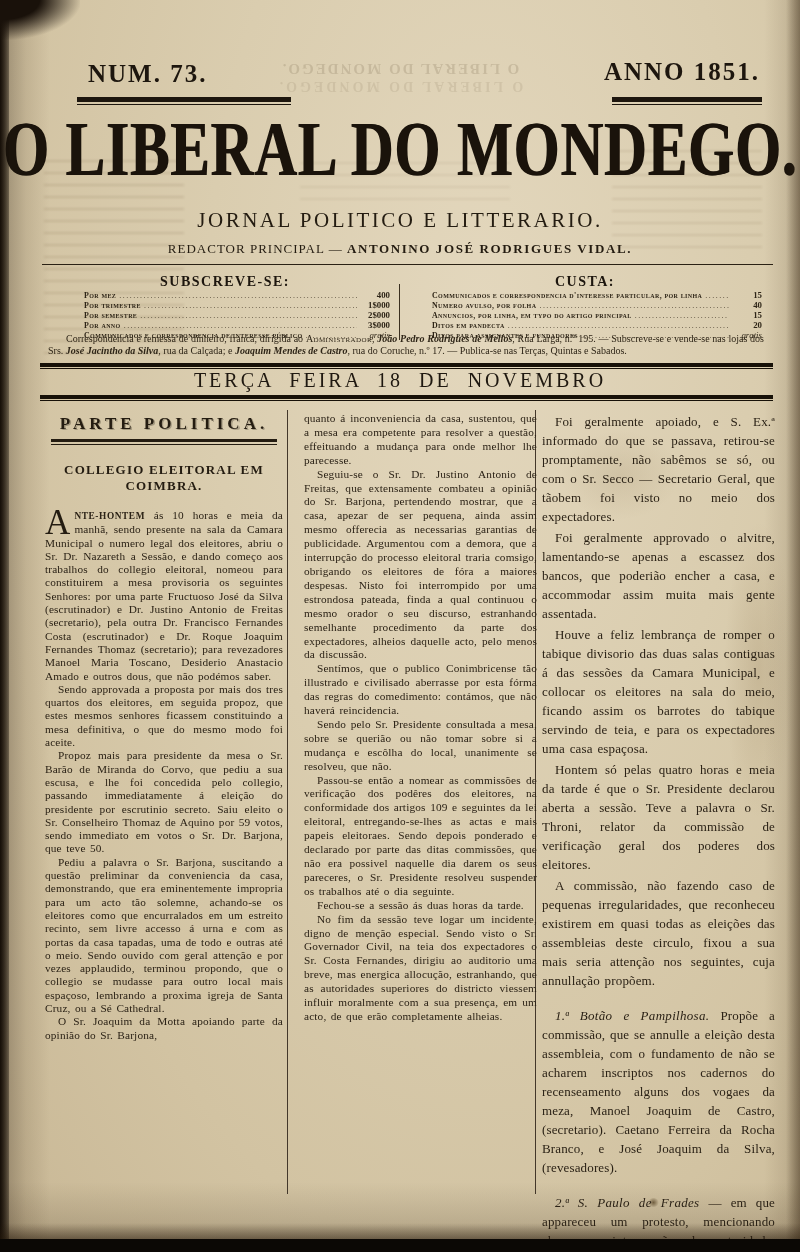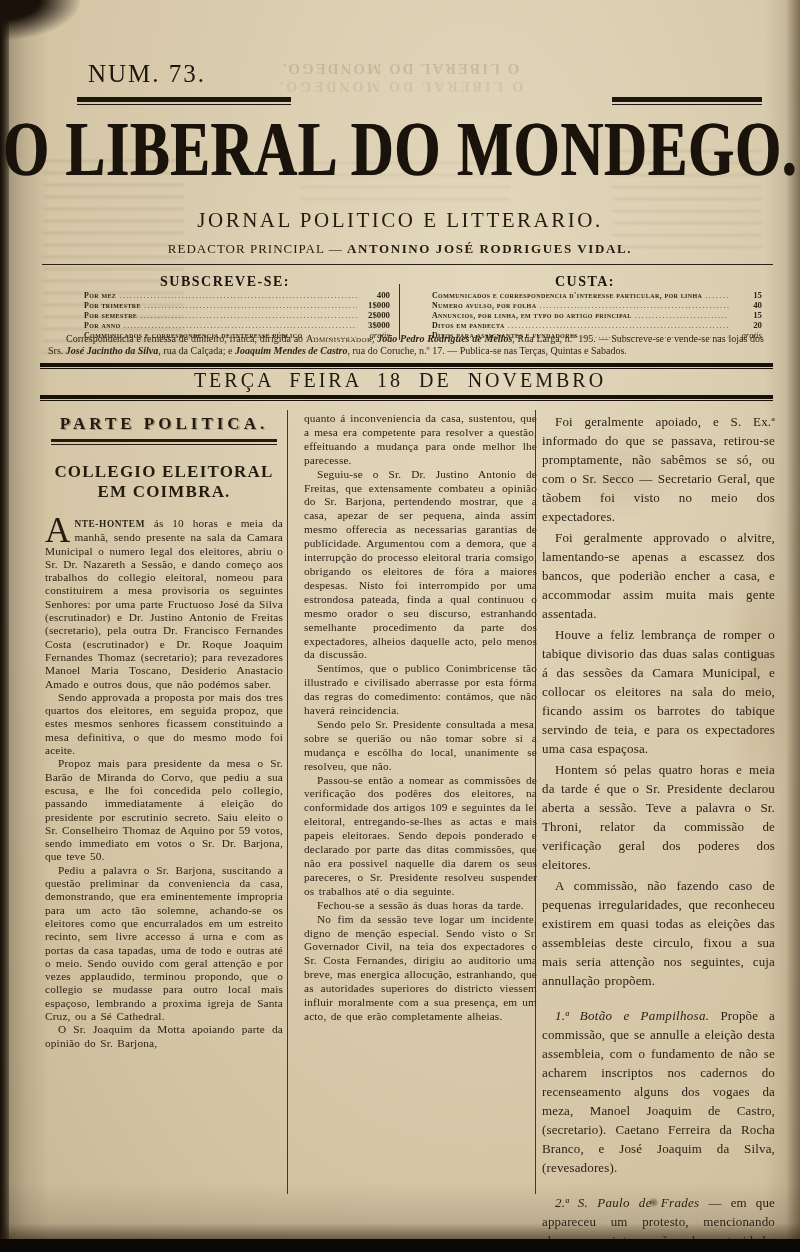--- a/index.html
+++ b/index.html
@@ -25,21 +25,21 @@
   .ghost-m2{top:78px;left:0;right:0;text-align:center;font-size:14px;letter-spacing:3px;transform:rotate(180deg);opacity:.13;}
   .ghost-lines{background:repeating-linear-gradient(180deg,rgba(118,98,66,.16) 0 2px,rgba(0,0,0,0) 2px 12px);filter:blur(1px);}
   .gl1{left:44px;top:160px;width:140px;height:210px;}
   .gl2{left:612px;top:150px;width:150px;height:108px;opacity:.8;}
   .gl3{left:300px;top:162px;width:210px;height:46px;opacity:.6;}
   
   .stain1{left:648px;top:1198px;width:11px;height:9px;border-radius:50%;background:radial-gradient(circle,#5d4a2c 0%,rgba(93,74,44,0) 75%);opacity:.8;}
   .stain2{left:724px;top:520px;width:70px;height:300px;background:radial-gradient(ellipse,rgba(122,96,56,.18),rgba(0,0,0,0) 70%);}
   .stain3{left:560px;top:430px;width:120px;height:90px;background:radial-gradient(ellipse,rgba(110,88,52,.12),rgba(0,0,0,0) 70%);}
   
-  .issue{top:60px;left:88px;font-size:25px;font-weight:normal;letter-spacing:2px;color:#1d160e;}
+  .issue{top:60px;left:88px;font-size:25px;font-weight:bold;letter-spacing:2px;color:#1d160e;}
   .year{top:58px;right:40px;font-size:25px;font-weight:bold;letter-spacing:2px;color:#1d160e;}
   .numrule{height:0;border-top:5px solid #1d160e;border-bottom:1px solid #1d160e;padding-top:2px;}
   .nr-left{top:97px;left:77px;width:214px;}
   .nr-right{top:97px;left:612px;width:150px;}
   .title{top:104px;left:0;right:0;margin:0;text-align:center;font-size:59px;font-weight:bold;letter-spacing:1px;color:#1a130b;transform:scaleY(1.32);transform-origin:top center;white-space:nowrap;text-shadow:1px 0 0 #1a130b;}
   .subtitle{top:208px;left:0;right:0;text-align:center;font-size:21px;letter-spacing:2.5px;color:#241c11;font-weight:normal;}
   .editor{top:241px;left:0;right:0;text-align:center;font-size:13px;letter-spacing:1px;color:#241c11;}
   .editor-name{font-weight:bold;letter-spacing:1.6px;}
   .rule-editor{top:264px;left:42px;width:731px;border-top:1.5px solid #2a2114;}
   
@@ -66,21 +66,21 @@
   
   .coldiv{top:410px;width:0;border-left:1.2px solid #43372a;height:784px;}
   .cd1{left:287px;}
   .cd2{left:535px;}
   .col{top:412px;}
   .col1{left:45px;width:238px;}
   .col2{left:304px;width:233px;}
   .col3{left:542px;width:233px;}
   .section-h{margin:2px 0 5px;text-align:center;font-size:17px;font-weight:bold;letter-spacing:4px;color:#241c11;text-shadow:1.3px 1.3px 0 rgba(43,35,24,.30);}
   .dbl-rule{height:2px;border-top:3px solid #241c11;border-bottom:1px solid #241c11;margin:0 6px 17px 6px;}
-  .article-h{margin:0 0 15px;text-align:center;font-size:17px;font-weight:bold;letter-spacing:1.2px;color:#241c11;}
+  .article-h{margin:0 0 15px;text-align:center;font-size:13px;font-weight:bold;letter-spacing:1.2px;color:#241c11;}
   .col p.par{margin:0;font-size:11.3px;line-height:13.5px;text-align:justify;text-indent:13px;letter-spacing:.15px;word-spacing:1.4px;color:#2b2216;}
   .col1 p.par{line-height:13.3px;}
   .col2 p.par{line-height:13.9px;}
   .col3 p.par{font-size:13px;line-height:19px;margin-bottom:2px;}
   .col3 p.par.listed{margin-top:16px;}
   p.par.first-par{text-indent:0;}
   .dropcap{float:left;font-size:35px;line-height:25px;padding:1px 4px 0 0;color:#241c11;}
   .sc{font-size:9.3px;letter-spacing:.6px;font-weight:bold;}
   .par em{font-style:italic;letter-spacing:.3px;}
   .par .num{font-style:italic;}
@@ -93,20 +93,21 @@
   <div class="abs ghost ghost-m1">O LIBERAL DO MONDEGO.</div>
   <div class="abs ghost ghost-m2">O LIBERAL DO MONDEGO.</div>
   <div class="abs ghost-lines gl1"></div>
   <div class="abs ghost-lines gl2"></div>
   <div class="abs ghost-lines gl3"></div>
   <div class="abs stain2"></div>
   <div class="abs stain3"></div>
   <div class="abs stain1"></div>
 
   <div class="abs issue">NUM. 73.</div>
+  <div class="abs year">ANNO 1851.</div>
   <div class="abs numrule nr-left"></div>
   <div class="abs numrule nr-right"></div>
   <h1 class="abs title">O LIBERAL DO MONDEGO.</h1>
   <div class="abs subtitle">JORNAL POLITICO E LITTERARIO.</div>
   <div class="abs editor">
     <span>REDACTOR PRINCIPAL —</span>
     <span class="editor-name">ANTONINO JOSÉ RODRIGUES VIDAL.</span>
   </div>
   <div class="abs rule-editor"></div>
 

